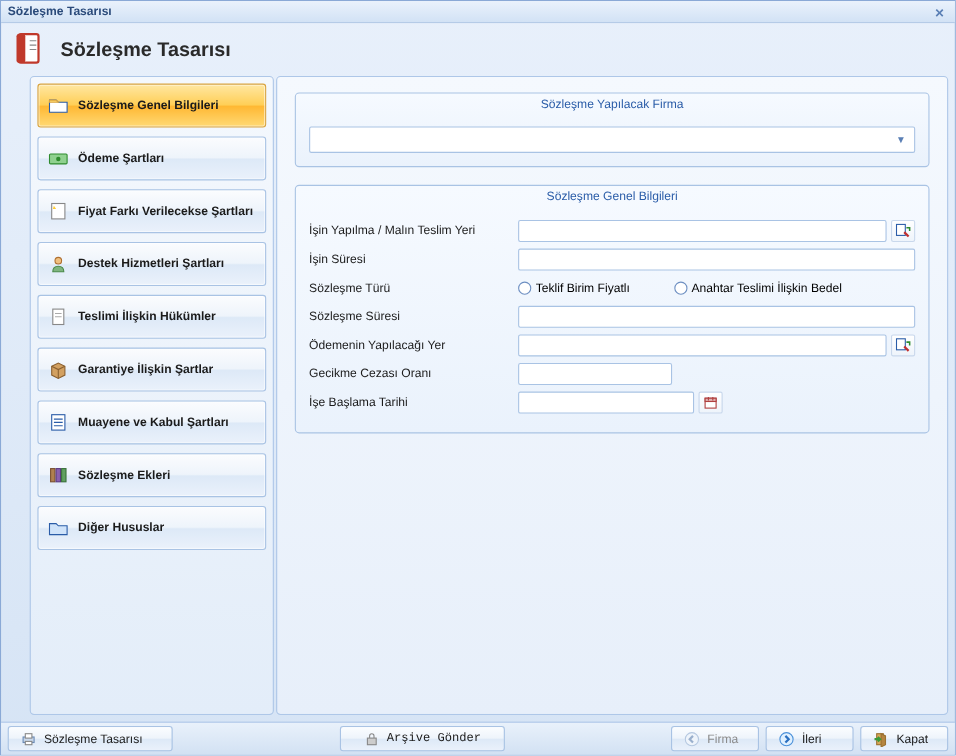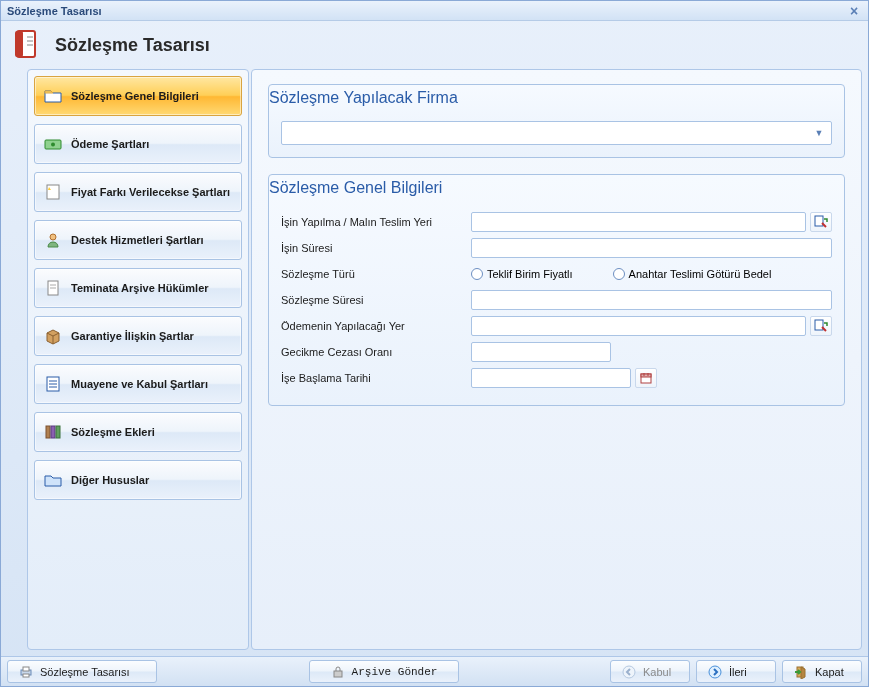--- a/index.html
+++ b/index.html
@@ -97,23 +97,23 @@
     padding: 14px 16px;
     overflow: auto;
   }
   .groupbox {
     border: 1px solid #a9c3e4;
     border-radius: 4px;
     background: linear-gradient(to bottom, #f6faff, #eaf2fc);
     margin-bottom: 16px;
   }
   .group-title {
-    text-align: left;
+    text-align: center;
     color: #2a5ca8;
-    font-size: 16px;
+    font-size: 11px;
     padding: 4px 0 6px 0;
   }
   .group-body { padding: 8px 12px 12px 12px; }
   .dropdown {
     width: 100%;
     height: 24px;
     border: 1px solid #a9c3e4;
     border-radius: 2px;
     background: #fff;
     display: flex;
@@ -263,21 +263,21 @@
       </div>
 
       <div class="side-item">
         <span class="side-icon">
           <svg width="20" height="20" viewBox="0 0 20 20">
               <rect x="5" y="3" width="10" height="14" fill="#fff" stroke="#888"></rect>
               <line x1="7" y1="7" x2="13" y2="7" stroke="#aaa"></line>
               <line x1="7" y1="10" x2="13" y2="10" stroke="#aaa"></line>
             </svg>
         </span>
-        <span class="lbl">Teminata Arşive Hükümler</span>
+        <span class="lbl">Teslimi İlişkin Hükümler</span>
       </div>
 
       <div class="side-item">
         <span class="side-icon">
           <svg width="20" height="20" viewBox="0 0 20 20">
               <path d="M4 7l6-3 6 3v8l-6 3-6-3z" fill="#d2a060" stroke="#8a6030"></path>
               <path d="M4 7l6 3 6-3M10 10v8" stroke="#8a6030" fill="none"></path>
             </svg>
         </span>
         <span class="lbl">Garantiye İlişkin Şartlar</span>
@@ -356,21 +356,21 @@
 
           <div class="form-row">
             <div class="form-label">Sözleşme Türü</div>
             <div class="form-ctl radio-group">
               <label class="radio-item">
                 <span class="radio-dot"></span>
                 <span>Teklif Birim Fiyatlı</span>
               </label>
               <label class="radio-item">
                 <span class="radio-dot"></span>
-                <span>Anahtar Teslimi Götürü Bedel</span>
+                <span>Anahtar Teslimi İlişkin Bedel</span>
               </label>
             </div>
           </div>
 
           <div class="form-row">
             <div class="form-label">Sözleşme Süresi</div>
             <div class="form-ctl">
               <input class="tx" style="flex: 1 1 0%;" value="">
             </div>
           </div>
@@ -440,21 +440,21 @@
       <span>Arşive Gönder</span>
     </div>
     <div class="spacer"></div>
     <div class="fbtn" style="min-width:80px">
       <span class="ficon">
         <svg width="14" height="14" viewBox="0 0 14 14">
             <circle cx="7" cy="7" r="6" fill="#eef4fb" stroke="#b5c8e0"></circle>
             <path d="M8 4L5 7l3 3" fill="none" stroke="#9ab0cd" stroke-width="2"></path>
           </svg>
       </span>
-      <span class="muted">Kabul</span>
+      <span class="muted">Firma</span>
     </div>
     <div class="fbtn" style="min-width:80px">
       <span class="ficon">
         <svg width="14" height="14" viewBox="0 0 14 14">
             <circle cx="7" cy="7" r="6" fill="#dff0ff" stroke="#4a90d9"></circle>
             <path d="M6 4l3 3-3 3" fill="none" stroke="#2a6fc0" stroke-width="2"></path>
           </svg>
       </span>
       <span>İleri</span>
     </div>

